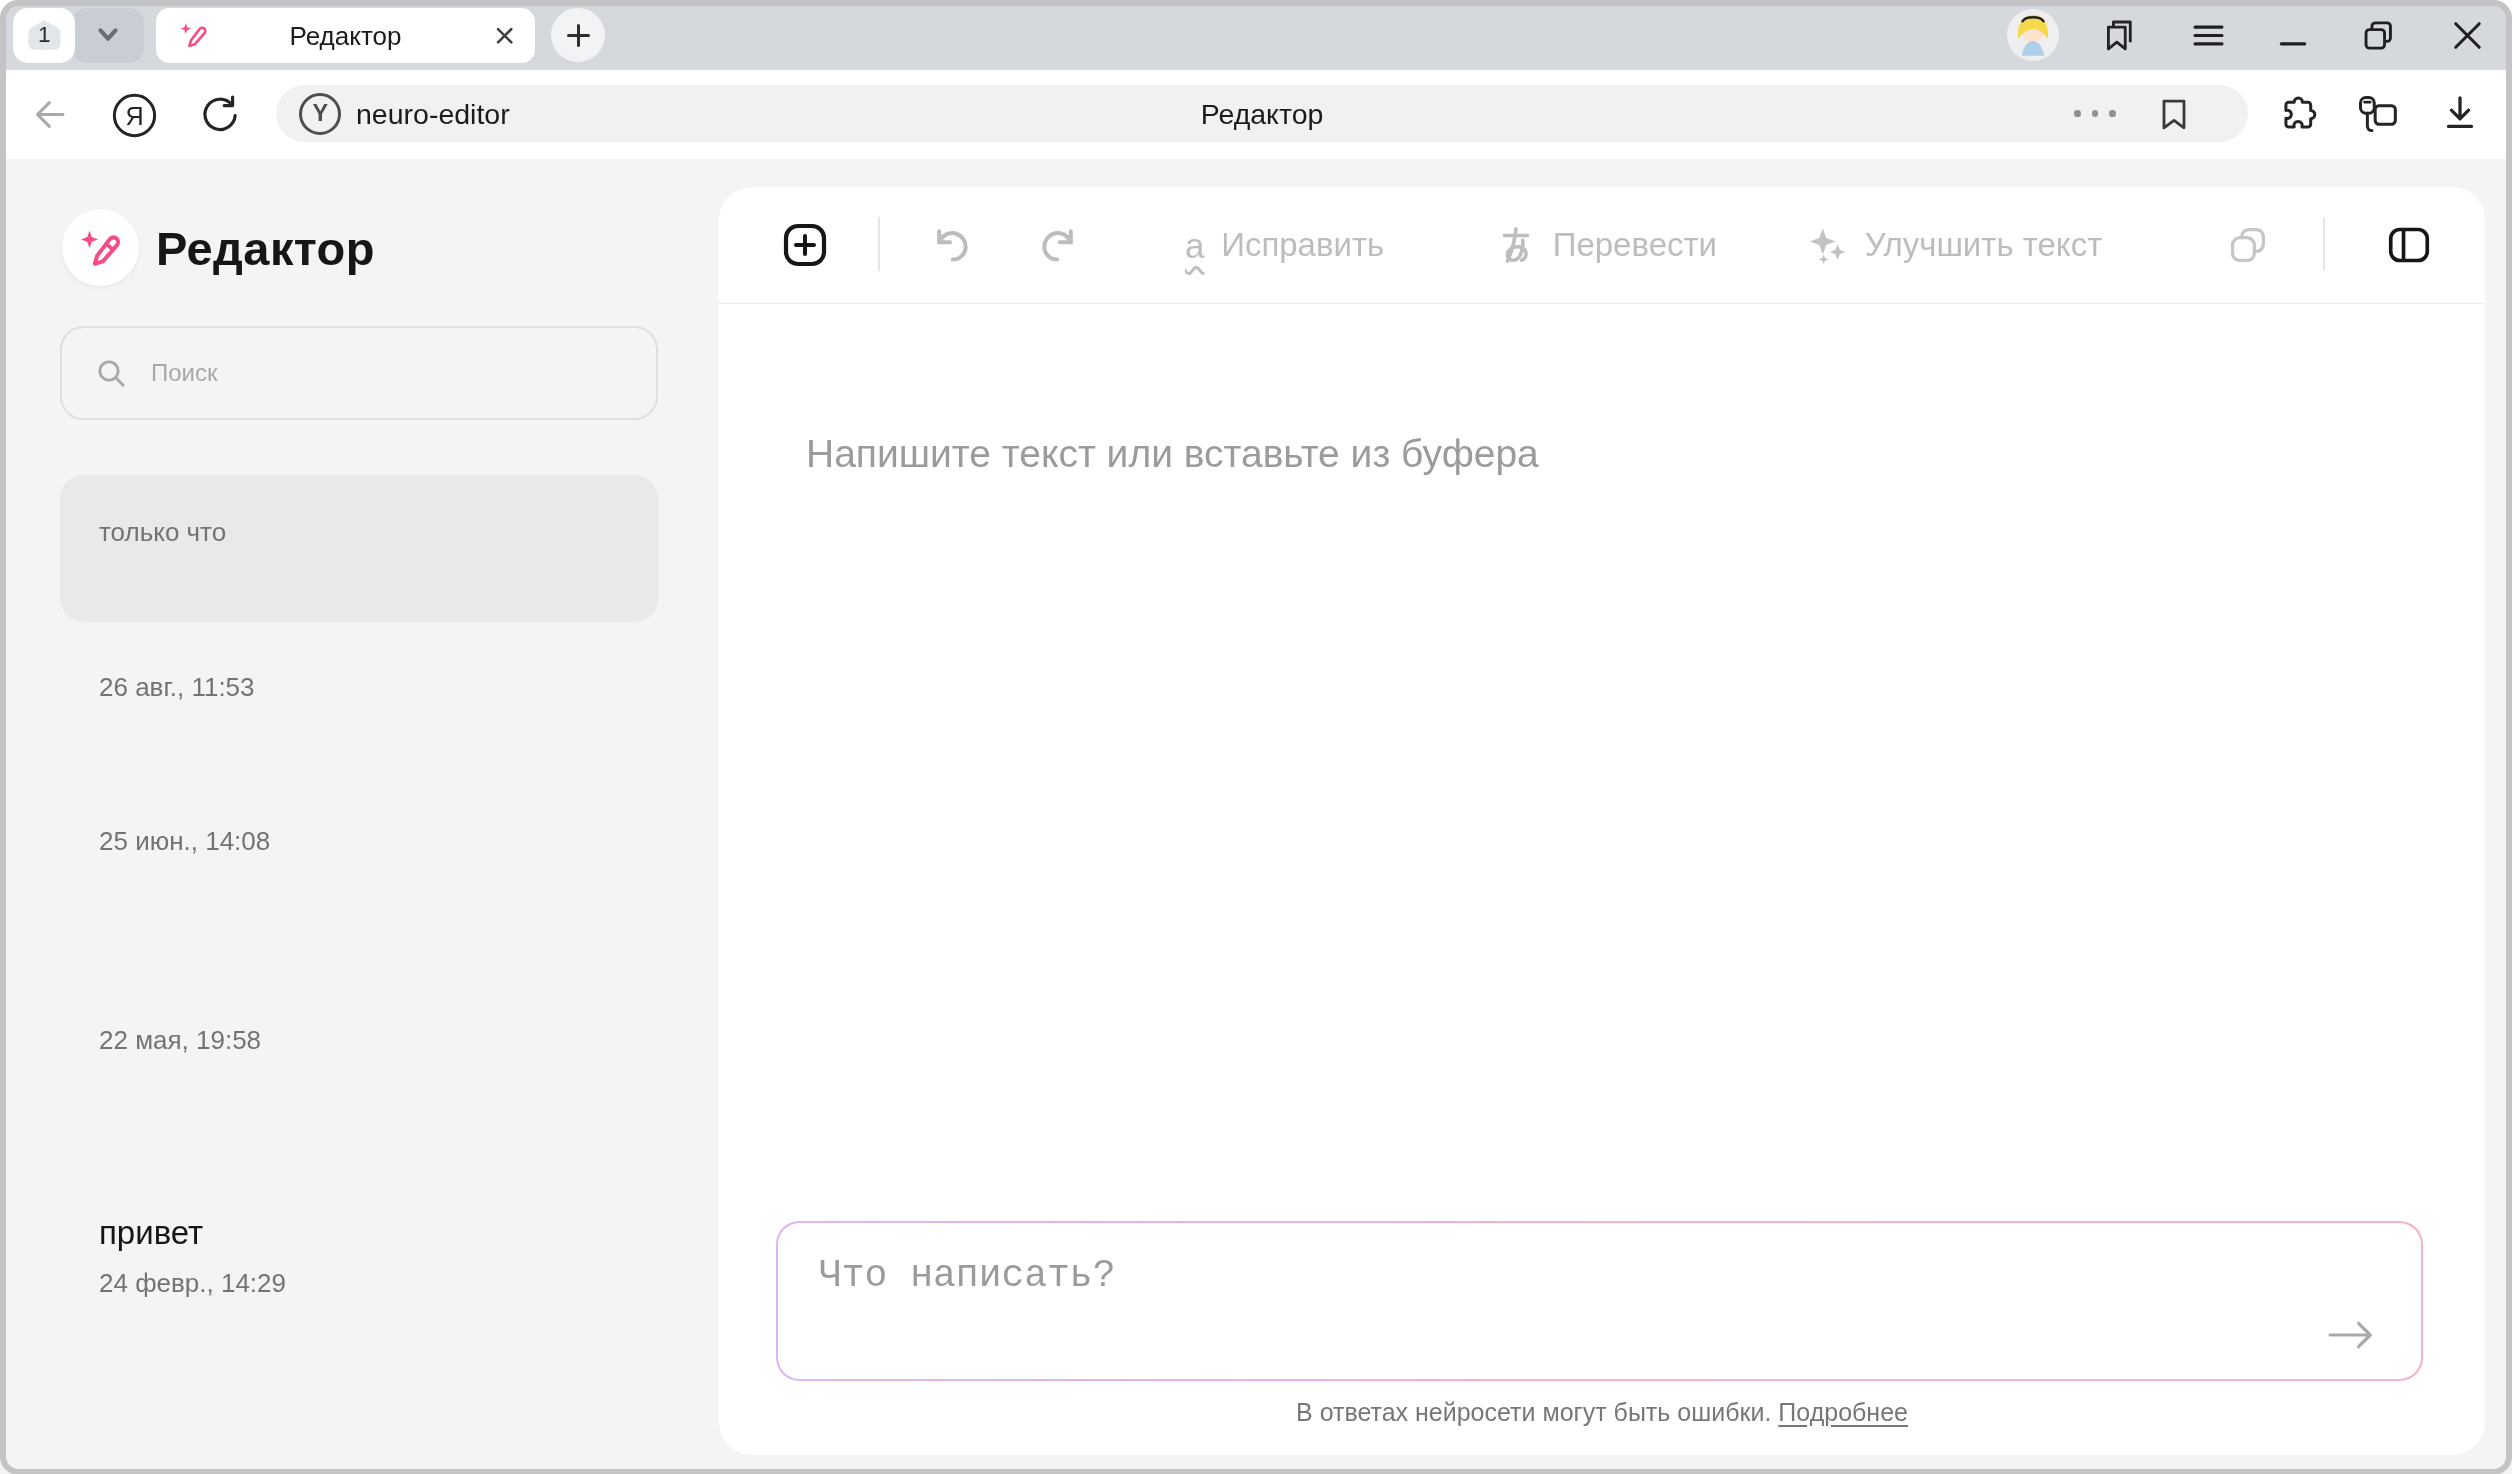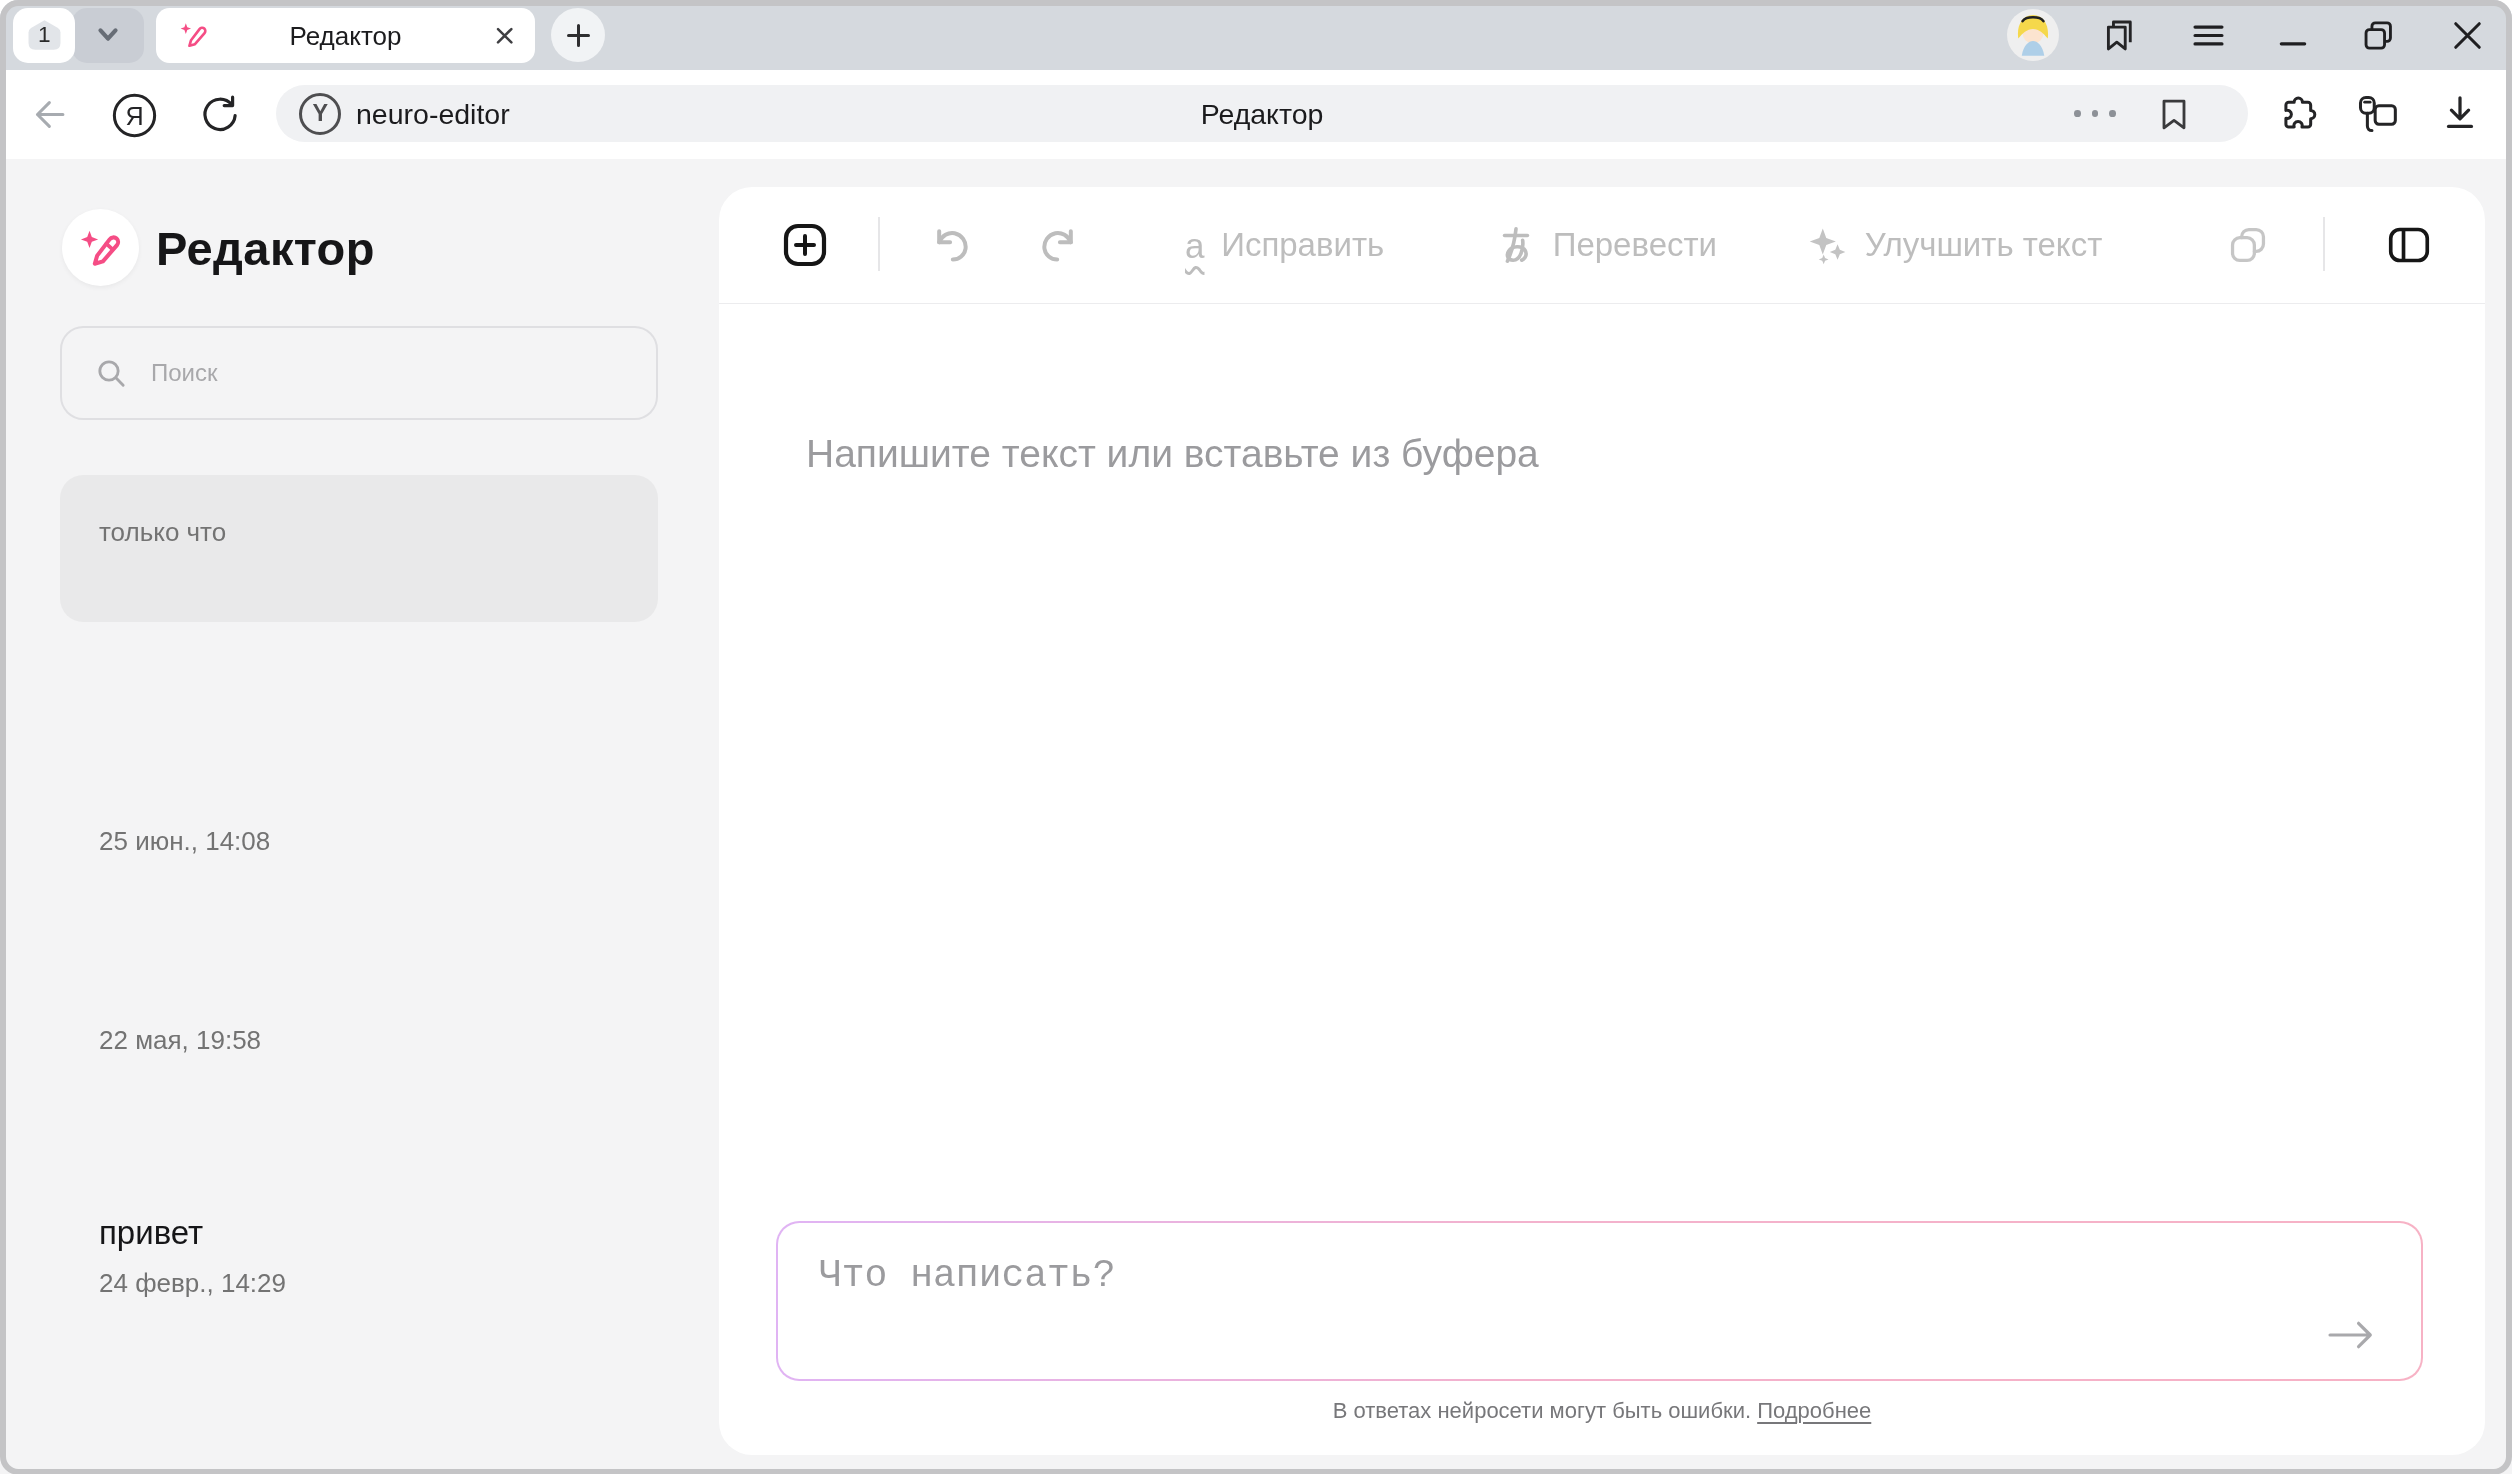--- a/index.html
+++ b/index.html
@@ -51,21 +51,21 @@
   .etoolbar{position:absolute;left:0;top:0;width:100%;height:116px;border-bottom:1.7px solid #ececee;}
   .tgroup{position:absolute;top:50%;transform:translateY(-50%);display:flex;align-items:center;gap:16.7px;color:#bdbdbd;font-size:33px;white-space:nowrap;cursor:default;}
   .tgroup.dark{color:#161616;cursor:pointer;}
   .tdiv{position:absolute;top:30px;width:1.7px;height:54px;background:#e6e6e8;}
   .fix-a{font-size:35px;color:#bdbdbd;text-decoration-line:underline;text-decoration-style:wavy;text-decoration-thickness:2.5px;text-underline-offset:7.5px;line-height:1;}
   .editor-ph{position:absolute;left:55px;top:245px;font-size:39px;color:#9b9b9e;margin-left:32px;}
   .promptbox{position:absolute;left:57px;top:1034px;width:1647px;height:160px;border-radius:23.4px;border:2.5px solid transparent;background:linear-gradient(#fff,#fff) padding-box,linear-gradient(95deg,#e0b4f4 0%,#f3b2cd 45%,#f7b2c5 100%) border-box;box-sizing:border-box;}
   .promptbox textarea{position:absolute;left:39px;top:28.5px;width:1465px;height:100px;border:none;outline:none;resize:none;background:transparent;font-family:Liberation Mono, monospace;font-size:38px;color:#333;}
   .promptbox textarea::placeholder{color:#9b9b9e;}
   .prompt-send{position:absolute;right:44px;bottom:28.5px;cursor:pointer;}
-  .disclaimer{position:absolute;left:0;right:0;top:1211px;text-align:center;font-size:22px;color:#77777a;}
+  .disclaimer{position:absolute;left:0;right:0;top:1211px;text-align:center;font-size:25px;color:#77777a;}
   .disclaimer a{color:#77777a;text-decoration:underline;text-underline-offset:4.2px;cursor:pointer;}
 </style>
 </head>
 <body>
 
 <div class="screen">
 
   <div class="tabstrip">
     <div class="tabgroup-white">
       <div class="tabgroup-badge">
@@ -214,20 +214,21 @@
           <circle cx="18" cy="18" r="11" fill="none" stroke="#a8a8ab" stroke-width="3.4"></circle>
           <path d="M26.5 26.5 L35 35" stroke="#a8a8ab" stroke-width="3.4" stroke-linecap="round"></path>
         </svg>
         <input type="text" placeholder="Поиск" style="">
       </div>
 
       <div class="s-item selected" style="top:316px;height:147px;">
         <div class="s-meta">только что</div>
       </div>
       <div class="s-item" style="top:500px;">
+        <div class="s-meta">26 авг., 11:53</div>
       </div>
       <div class="s-item" style="top:654px;">
         <div class="s-meta">25 июн., 14:08</div>
       </div>
       <div class="s-item" style="top:853px;">
         <div class="s-meta">22 мая, 19:58</div>
       </div>
       <div class="s-item" style="top:1052px;">
         <div class="s-title">привет</div>
         <div class="s-meta">24 февр., 14:29</div>

